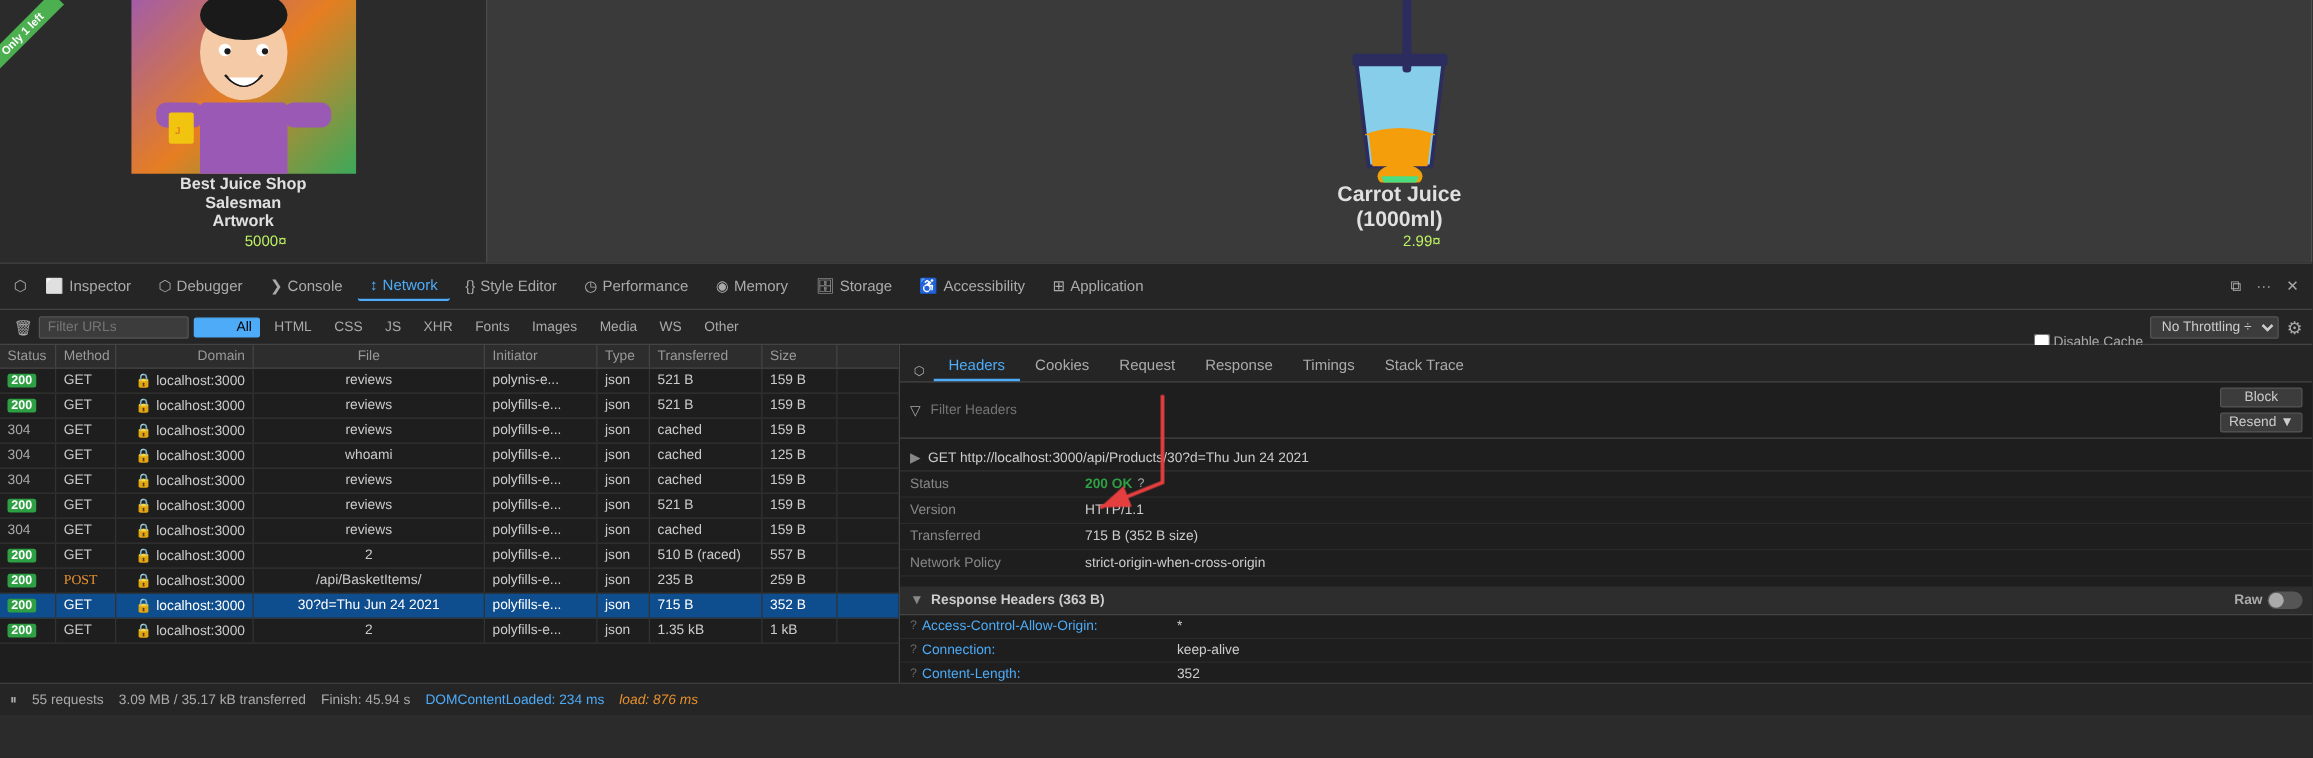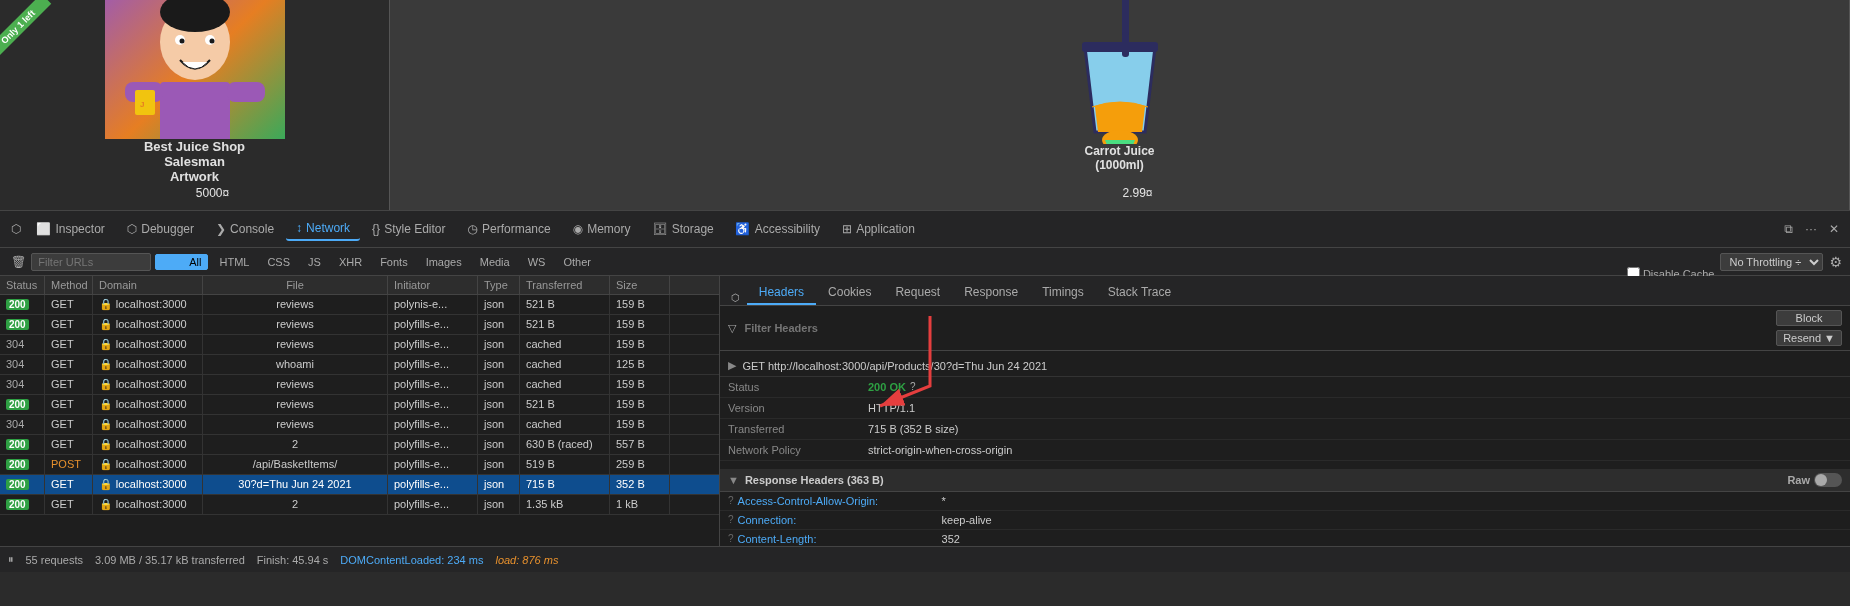--- a/index.html
+++ b/index.html
@@ -56,21 +56,21 @@
       padding: 2px 0;
     }
     .product-title {
       color: #e0e0e0;
       font-size: 13px;
       font-weight: bold;
       text-align: center;
       margin-bottom: 4px;
     }
     .product-price {
-      color: #e5e5e5;
+      color: #bef264;
       font-size: 12px;
       margin-left: 36px;
     }
 
     
     .devtools-toolbar {
       display: flex;
       align-items: center;
       background: #252526;
       border-top: 1px solid #444;
@@ -131,24 +131,24 @@
     .status-badge {
       display: inline-block;
       background: #2ea043;
       color: white;
       border-radius: 2px;
       padding: 0px 3px;
       font-size: 10px;
       font-weight: bold;
     }
     .status-304 { color: #aaa; }
-    .status-post { color: #e8912d; }
+    .status-post { color: #e8912d; font-family: Liberation Serif, serif; }
     .col-status { width: 45px; }
     .col-method { width: 48px; }
-    .col-domain { width: 110px; }
+    .col-domain { width: 110px; text-align: right; }
     .col-file { width: 185px; text-align: center; }
     .col-initiator { width: 90px; }
     .col-type { width: 42px; }
     .col-transferred { width: 90px; }
     .col-size { width: 60px; }
 
     
     .network-details {
       flex: 1;
       display: flex;
@@ -182,21 +182,20 @@
       gap: 8px;
       margin-bottom: 4px;
       justify-content: space-between;
     }
     .filter-headers-input {
       background: transparent;
       border: none;
       color: #aaa;
       font-size: 11px;
       flex: 1;
-      font-weight: bold;
     }
     .block-resend-btns { display: flex; gap: 4px; flex-direction: column; }
     .block-btn, .resend-btn {
       background: #3c3c3c;
       border: 1px solid #555;
       color: #ccc;
       padding: 1px 6px;
       font-size: 11px;
       cursor: pointer;
       border-radius: 2px;
@@ -425,21 +424,21 @@
         <path d="M25 115 L28 140 L72 140 L75 115 Z" fill="#f59e0b"></path>
 
         <path d="M22 115 Q50 105 78 115" fill="#f59e0b" stroke="#f59e0b" stroke-width="1"></path>
 
         <rect x="52" y="40" width="7" height="25" rx="3" fill="#2c2c5e"></rect>
 
         <ellipse cx="50" cy="148" rx="18" ry="10" fill="#f59e0b"></ellipse>
         <path d="M35 148 Q42 168 50 158 Q58 168 65 148" fill="#4ade80"></path>
       </svg>
     </div>
-    <div class="product-title" style="color:#e0e0e0; font-size:12px; text-align:center; margin-bottom:14px;">Carrot Juice<br>(1000ml)</div>
+    <div class="product-title" style="color:#e0e0e0; font-size:17px; text-align:center; margin-bottom:0;">Carrot Juice<br>(1000ml)</div>
     <div class="product-price">2.99¤</div>
   </div>
 
 </div>
 
 <div class="devtools-toolbar">
   <button class="panel-icon-btn" title="Options">⬡</button>
   <div class="devtools-tab">
     <span>⬜</span>
     <span>Inspector</span>
@@ -607,32 +606,32 @@
         <div class="col col-size">159 B</div>
       </div>
 
       <div class="network-row">
         <div class="col col-status"><span class="status-badge">200</span></div>
         <div class="col col-method">GET</div>
         <div class="col col-domain">🔒 localhost:3000</div>
         <div class="col col-file">2</div>
         <div class="col col-initiator">polyfills-e...</div>
         <div class="col col-type">json</div>
-        <div class="col col-transferred">630 B (raced)</div>
+        <div class="col col-transferred">510 B (raced)</div>
         <div class="col col-size">557 B</div>
       </div>
 
       <div class="network-row">
         <div class="col col-status"><span class="status-badge">200</span></div>
         <div class="col col-method status-post">POST</div>
         <div class="col col-domain">🔒 localhost:3000</div>
         <div class="col col-file">/api/BasketItems/</div>
         <div class="col col-initiator">polyfills-e...</div>
         <div class="col col-type">json</div>
-        <div class="col col-transferred">519 B</div>
+        <div class="col col-transferred">235 B</div>
         <div class="col col-size">259 B</div>
       </div>
 
       <div class="network-row selected">
         <div class="col col-status"><span class="status-badge">200</span></div>
         <div class="col col-method">GET</div>
         <div class="col col-domain">🔒 localhost:3000</div>
         <div class="col col-file">30?d=Thu Jun 24 2021</div>
         <div class="col col-initiator">polyfills-e...</div>
         <div class="col col-type">json</div>

